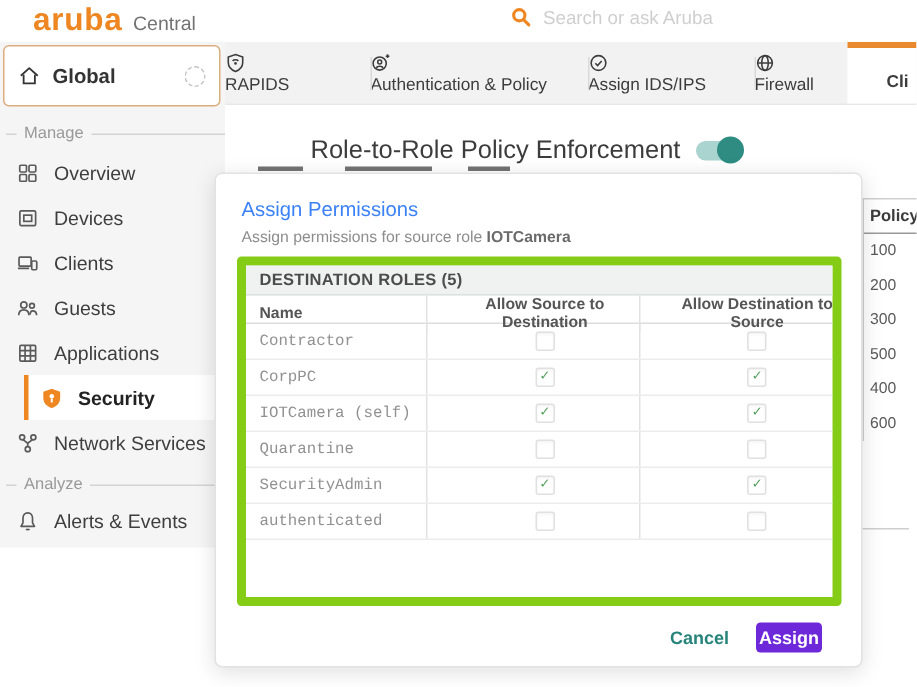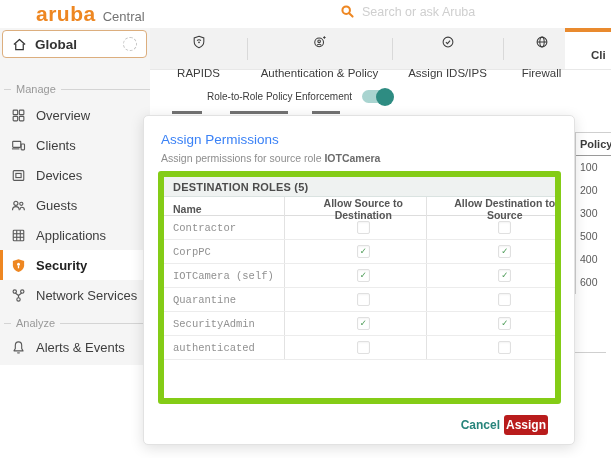--- a/index.html
+++ b/index.html
@@ -2,64 +2,64 @@
 <html><head>
 <meta charset="utf-8">
 <style>
   * { margin:0; padding:0; box-sizing:border-box; }
   html,body { width:611px; height:458px; }
   body { font-family:"Liberation Sans", sans-serif; background:#fff; overflow:hidden; }
   .screen { position:relative; width:611px; height:458px; background:#fff; overflow:hidden; }
 
   
   .topbar { position:absolute; left:0; top:0; width:611px; height:28px; background:#fff; z-index:5; }
-  .logo-wrap { position:absolute; left:36px; top:2px; display:flex; align-items:baseline; gap:7px; }
+  .logo-wrap { position:absolute; left:22px; top:2px; display:flex; align-items:baseline; gap:7px; }
   .logo { font-size:21px; font-weight:bold; color:#EE8722; letter-spacing:0.5px; line-height:24px; }
   .product { font-size:13px; color:#737373; }
   .searchbar { position:absolute; left:340px; top:4px; display:flex; align-items:center; gap:7px; }
   .search-placeholder { font-size:12.5px; color:#cfcfcf; }
 
   
   .sidebar { position:absolute; left:0; top:28px; width:150px; height:337px; background:#f5f5f5; z-index:1; }
-  .global-box { position:absolute; left:2px; top:2px; width:145px; height:28px; background:#fff;
+  .global-box { position:absolute; left:2px; top:2px; width:145px; height:41px; background:#fff;
     border:1px solid #DCAE7E; border-radius:4px; display:flex; align-items:center; padding:0 9px; }
   .global-label { font-size:13.5px; font-weight:bold; color:#333; margin-left:8px; }
   .spinner { margin-left:auto; width:14px; height:14px; border:1.4px dashed #c4c4c4; border-radius:50%; }
   .section-label { display:flex; align-items:center; gap:5px; color:#999; font-size:11px; padding:0 0 0 4px; height:14px; }
   .section-label::before { content:""; width:7px; height:1px; background:#d4d4d4; }
   .section-label::after { content:""; flex:1; height:1px; background:#d4d4d4; }
   .side-label-manage { margin-top:11px; }
   .side-label-analyze { margin-top:6px; }
   .nav { margin-top:4px; }
   .nav-item { position:relative; height:30px; display:flex; align-items:center; padding-left:10px; cursor:pointer; }
   .nav-item .nav-label { font-size:13px; color:#3e3e3e; margin-left:10px; }
-  .nav-item.active { background:#fff; }
+  .nav-item.active { background:#fff;margin-left:16px; }
   .nav-item.active::before { content:""; position:absolute; left:0; top:0; bottom:0; width:3px; background:#EE8722; }
   .nav-item.active .nav-label { font-weight:bold; color:#222; }
   .nav-icon { width:16px; height:16px; display:flex; align-items:center; justify-content:center; }
 
   
   .tabbar { position:absolute; left:150px; top:28px; width:461px; height:42px; background:#f2f2f2;
     border-bottom:1px solid #e8e8e8; display:flex; z-index:2; }
-  .tab { position:relative; display:flex; flex-direction:column; align-items:center; justify-content:flex-start;
-    padding-top:7px; gap:18px; cursor:pointer; }
+  .tab { position:relative; display:flex; flex-direction:column; align-items:flex-start; justify-content:flex-start;
+    padding-top:7px; gap:2px; cursor:pointer; }
   .tab:not(:first-child)::before { content:""; position:absolute; left:0; top:10px; bottom:9px; width:1px; background:#d9d9d9; }
   .tab-label { font-size:11.5px; color:#3c3c3c; white-space:nowrap; }
   .tab-rapids { width:97px; }
   .tab-auth { width:145px; }
   .tab-gateway { width:111px; }
   .tab-firewall { width:77px; }
   .tab-active { position:absolute; right:0; top:0; bottom:0; width:46px; background:#fff;
     border-top:4px solid #E98A2E; display:flex; align-items:flex-end; overflow:hidden; cursor:pointer; }
   .tab-active .tab-label { font-weight:bold; padding:0 0 8px 26px; }
 
   
   .content { position:absolute; left:150px; top:70px; width:461px; height:388px; background:#fff; z-index:1; }
   .toggle-row { position:absolute; left:57px; top:20px; display:flex; align-items:center; gap:10px; }
-  .toggle-label { font-size:10px; color:#3c3c3c; }
+  .toggle-label { font-size:17px; color:#3c3c3c; }
   .toggle { position:relative; width:30px; height:13px; background:#a9d4d0; border-radius:7px; cursor:pointer; }
   .toggle .knob { position:absolute; right:-2px; top:-2.5px; width:18px; height:18px; border-radius:50%; background:#2E8C82; }
   .frag { position:absolute; height:3px; background:#5a5a5a; opacity:.85; }
   .frag1 { left:22px; top:41px; width:30px; }
   .frag2 { left:80px; top:41px; width:58px; }
   .frag3 { left:162px; top:41px; width:28px; }
   .bg-table { position:absolute; left:425px; top:62px; width:56px; border-top:1px solid #cfcfcf; border-left:1px solid #cfcfcf; background:#fff; }
   .bg-table .bg-th { height:23px; line-height:23px; font-size:11px; font-weight:bold; color:#3c3c3c; padding-left:4px; border-bottom:1px solid #9a9a9a; }
   .bg-table .bg-td { height:23px; line-height:23px; font-size:10.5px; color:#5a5a5a; padding-left:4px; }
   .bg-hline { position:absolute; left:425px; top:282px; width:31px; height:1px; background:#cfcfcf; }
@@ -81,23 +81,23 @@
   .pt-body-row { height:24px; border-bottom:1px solid #ececec;font-family:Liberation Mono, monospace; }
   .pt-cell { padding-left:9px; }
   .pt-cell.center { padding-left:16px; text-align:center; display:flex; justify-content:center; align-items:center; height:100%; }
   .pt-row .pt-cell:nth-child(2), .pt-row .pt-cell:nth-child(3) { border-left:1px solid #e2e2e2; }
   .role-name { font-size:10.5px; color:#919191; }
   .checkbox { width:13px; height:13px; background:#fff; border:1px solid #e0e0e0; border-radius:2px;
     box-shadow:inset 0 1px 2px rgba(0,0,0,.05); display:flex; align-items:center; justify-content:center; cursor:pointer; }
   .checkbox .check { display:none; font-size:10px; font-weight:bold; color:#55A05F; line-height:1; }
   .checkbox.checked .check { display:block; }
 
-  .m-footer { position:absolute; right:26px; bottom:9px; display:flex; align-items:center; gap:4px; }
+  .m-footer { position:absolute; right:26px; bottom:9px; display:flex; align-items:center; gap:18px; }
   .cancel-btn { font-size:12px; font-weight:bold; color:#27847B; background:none; border:none; cursor:pointer; font-family:inherit; }
-  .assign-btn { font-size:12px; font-weight:bold; color:#fff; background:#b91c1c; border:none; border-radius:3px;
+  .assign-btn { font-size:12px; font-weight:bold; color:#fff; background:#6d28d9; border:none; border-radius:3px;
     width:44px; height:20px; cursor:pointer; font-family:inherit; }
 
   svg { display:block; }
 </style>
 </head>
 <body>
 
 <div class="screen">
 
   <div class="topbar">
@@ -142,38 +142,38 @@
                 <rect x="8.9" y="8.9" width="4.8" height="4.8" rx="0.8"></rect>
               </g>
             </svg>
         </span>
         <span class="nav-label">Overview</span>
       </div>
       <div class="nav-item">
         <span class="nav-icon">
           <svg width="15" height="15" viewBox="0 0 16 16">
               <g fill="none" stroke="#5a5a5a" stroke-width="1.2">
+                <rect x="2.4" y="2.8" width="11.2" height="10.4" rx="1"></rect>
+                <rect x="5.2" y="5.8" width="5.6" height="4.4"></rect>
+              </g>
+            </svg>
+        </span>
+        <span class="nav-label">Devices</span>
+      </div>
+      <div class="nav-item">
+        <span class="nav-icon">
+          <svg width="15" height="15" viewBox="0 0 16 16">
+              <g fill="none" stroke="#5a5a5a" stroke-width="1.2">
                 <rect x="1.8" y="3.6" width="8.6" height="6.4" rx="0.6"></rect>
                 <line x1="1" y1="11.6" x2="9" y2="11.6"></line>
                 <rect x="10.8" y="6.4" width="3.6" height="6.2" rx="0.8"></rect>
               </g>
             </svg>
         </span>
         <span class="nav-label">Clients</span>
-      </div>
-      <div class="nav-item">
-        <span class="nav-icon">
-          <svg width="15" height="15" viewBox="0 0 16 16">
-              <g fill="none" stroke="#5a5a5a" stroke-width="1.2">
-                <rect x="2.4" y="2.8" width="11.2" height="10.4" rx="1"></rect>
-                <rect x="5.2" y="5.8" width="5.6" height="4.4"></rect>
-              </g>
-            </svg>
-        </span>
-        <span class="nav-label">Devices</span>
       </div>
       <div class="nav-item">
         <span class="nav-icon">
           <svg width="15" height="15" viewBox="0 0 16 16">
               <g fill="none" stroke="#5a5a5a" stroke-width="1.2">
                 <circle cx="5.2" cy="5.6" r="2.2"></circle>
                 <path d="M1.6 13 C1.6 10.2 3.2 9.2 5.2 9.2 C7.2 9.2 8.8 10.2 8.8 13"></path>
                 <circle cx="11" cy="6.2" r="1.7"></circle>
                 <path d="M9.6 12.6 C9.8 10.6 10.4 9.9 11.3 9.9 C13.2 9.9 14.3 11 14.3 13"></path>
               </g>

